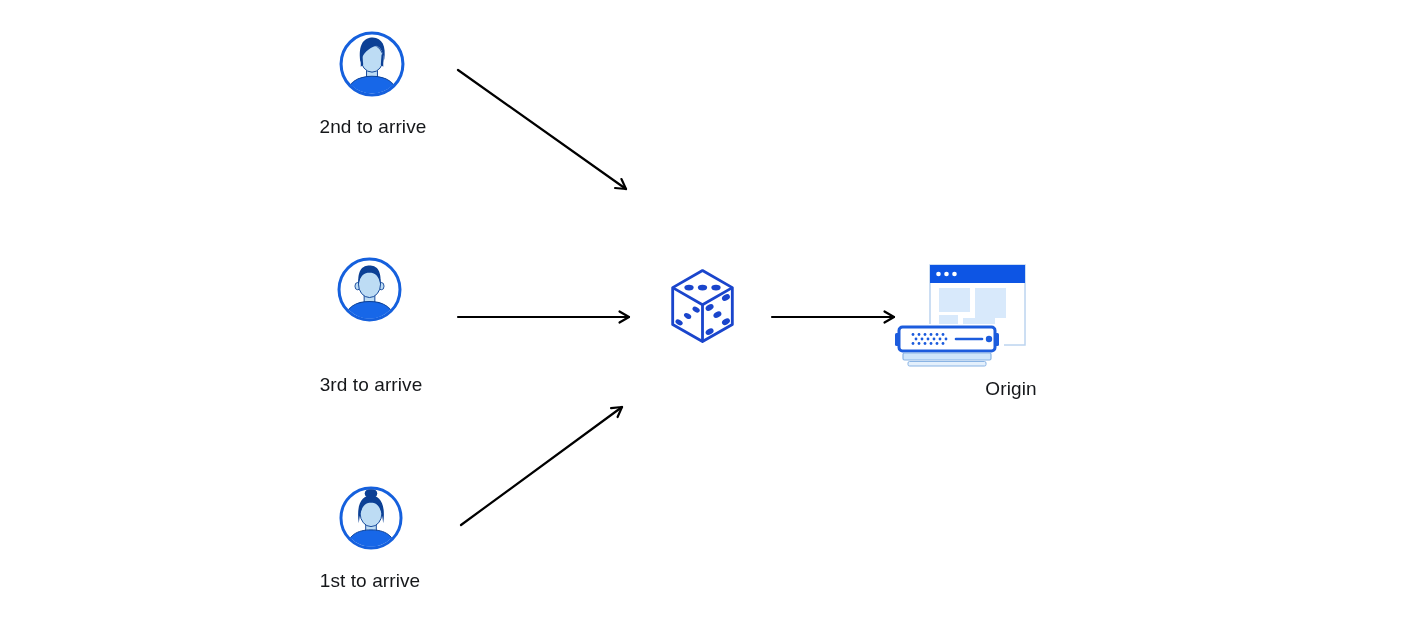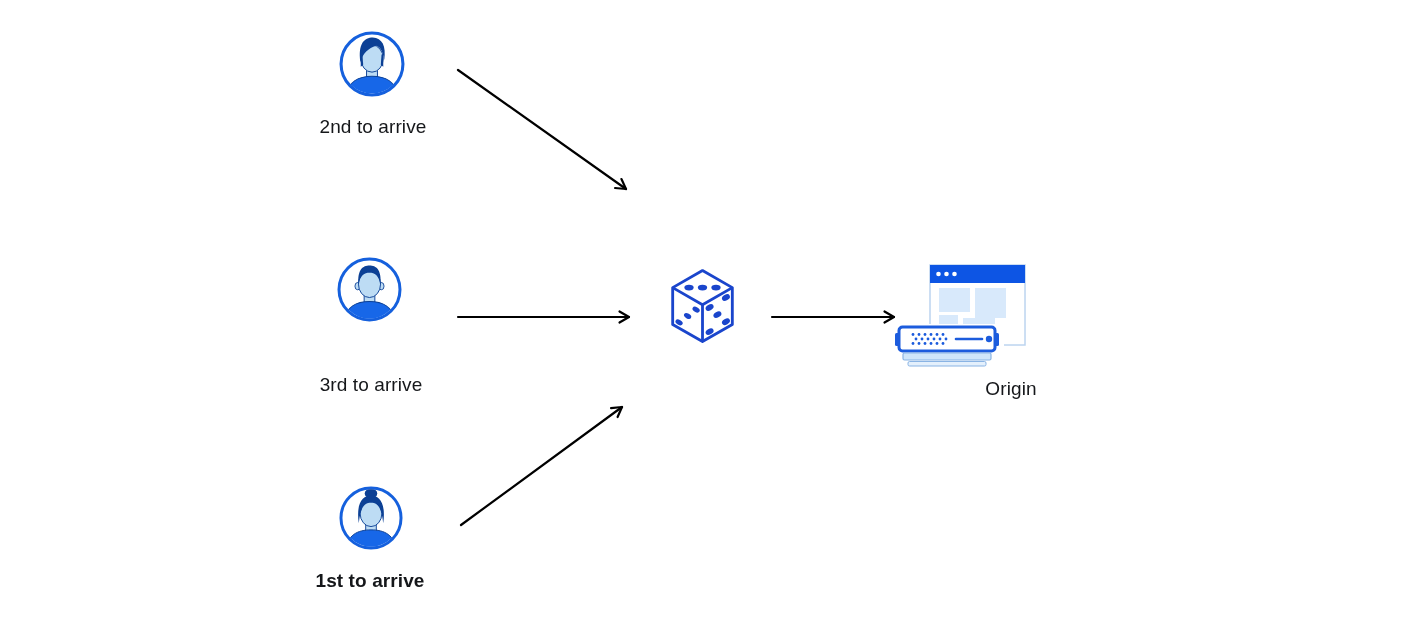--- a/index.html
+++ b/index.html
@@ -77,21 +77,21 @@
     </defs>
   <circle cx="50" cy="50" r="45.5" fill="#fff" class="ring" stroke-width="4.5"></circle>
   <g clip-path="url(#cC)">
     <rect x="42" y="50" width="16" height="22" class="f-face s-navy" stroke-width="1.4"></rect>
     <path d="M10 102 C14 75 30 68 50 68 C70 68 86 75 90 102 Z" class="f-shirt s-navy" stroke-width="1.5"></path>
     <ellipse cx="50" cy="13" rx="9.5" ry="7.5" class="f-navy"></ellipse>
     <ellipse cx="50" cy="43" rx="16.5" ry="20" class="f-face s-navy" stroke-width="1.4"></ellipse>
     <path d="M31.5 58 C27 26 38 16 50 16 C62 16 73 26 68.5 58 C66 34 60 27 50 27 C40 27 34 34 31.5 58 Z" class="f-navy"></path>
   </g>
 </svg>
-<div class="node-label" style="left:295px;top:570px;width:150px;font-weight:bold;">1st to arrive</div>
+<div class="node-label" style="left:295px;top:570px;width:150px;">1st to arrive</div>
 
 <svg class="abs" style="left:667px;top:267px;" width="71" height="81" viewBox="0 0 100 114">
   <g class="s-dice" fill="#ffffff" stroke-width="4" stroke-linejoin="round">
     <path d="M50 5 L92 29 L92 81 L50 105 L8 81 L8 29 Z"></path>
     <path d="M8 29 L50 53 L92 29" fill="none"></path>
     <path d="M50 53 L50 105" fill="none"></path>
   </g>
   <g class="f-dice">
 
     <ellipse cx="31" cy="29" rx="6.5" ry="4"></ellipse>

